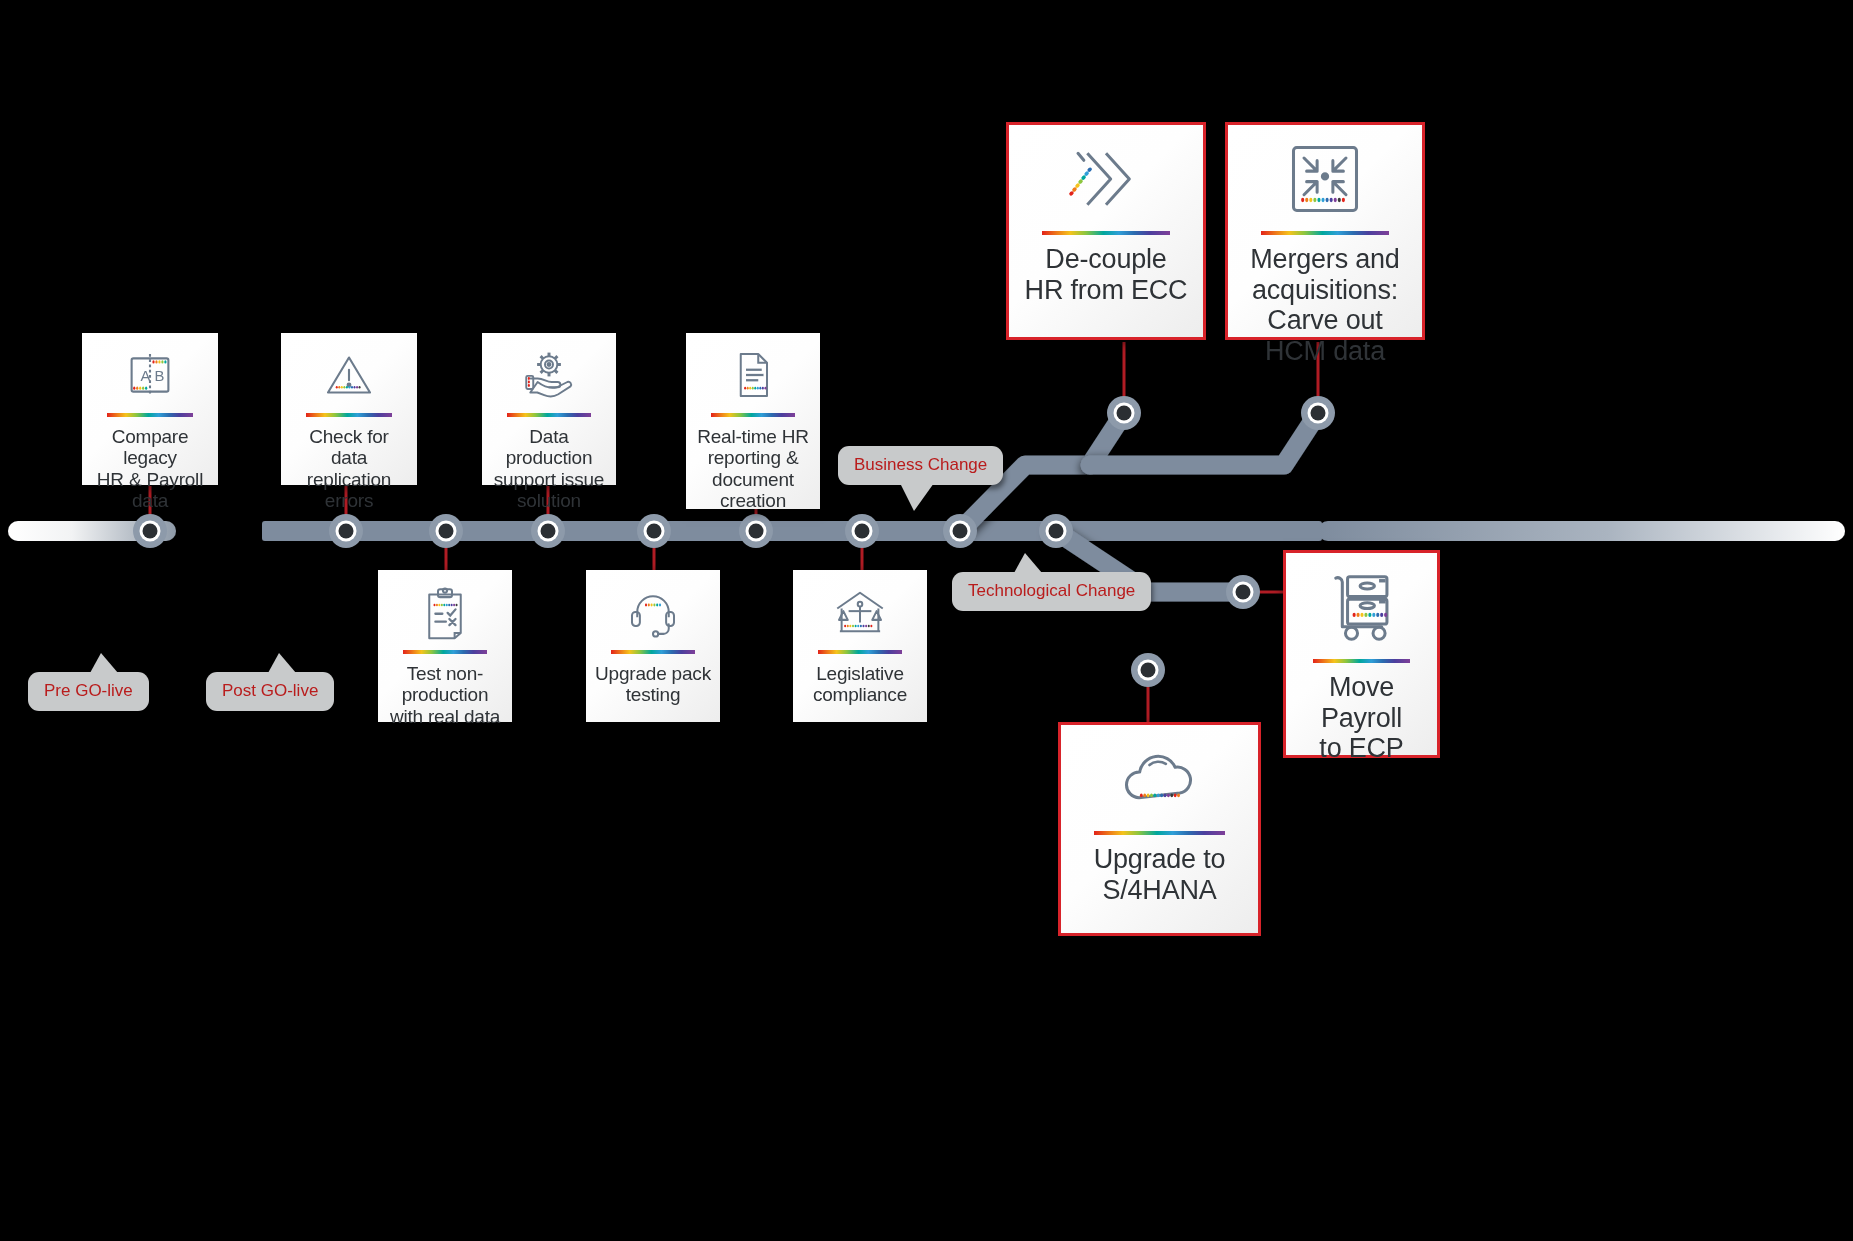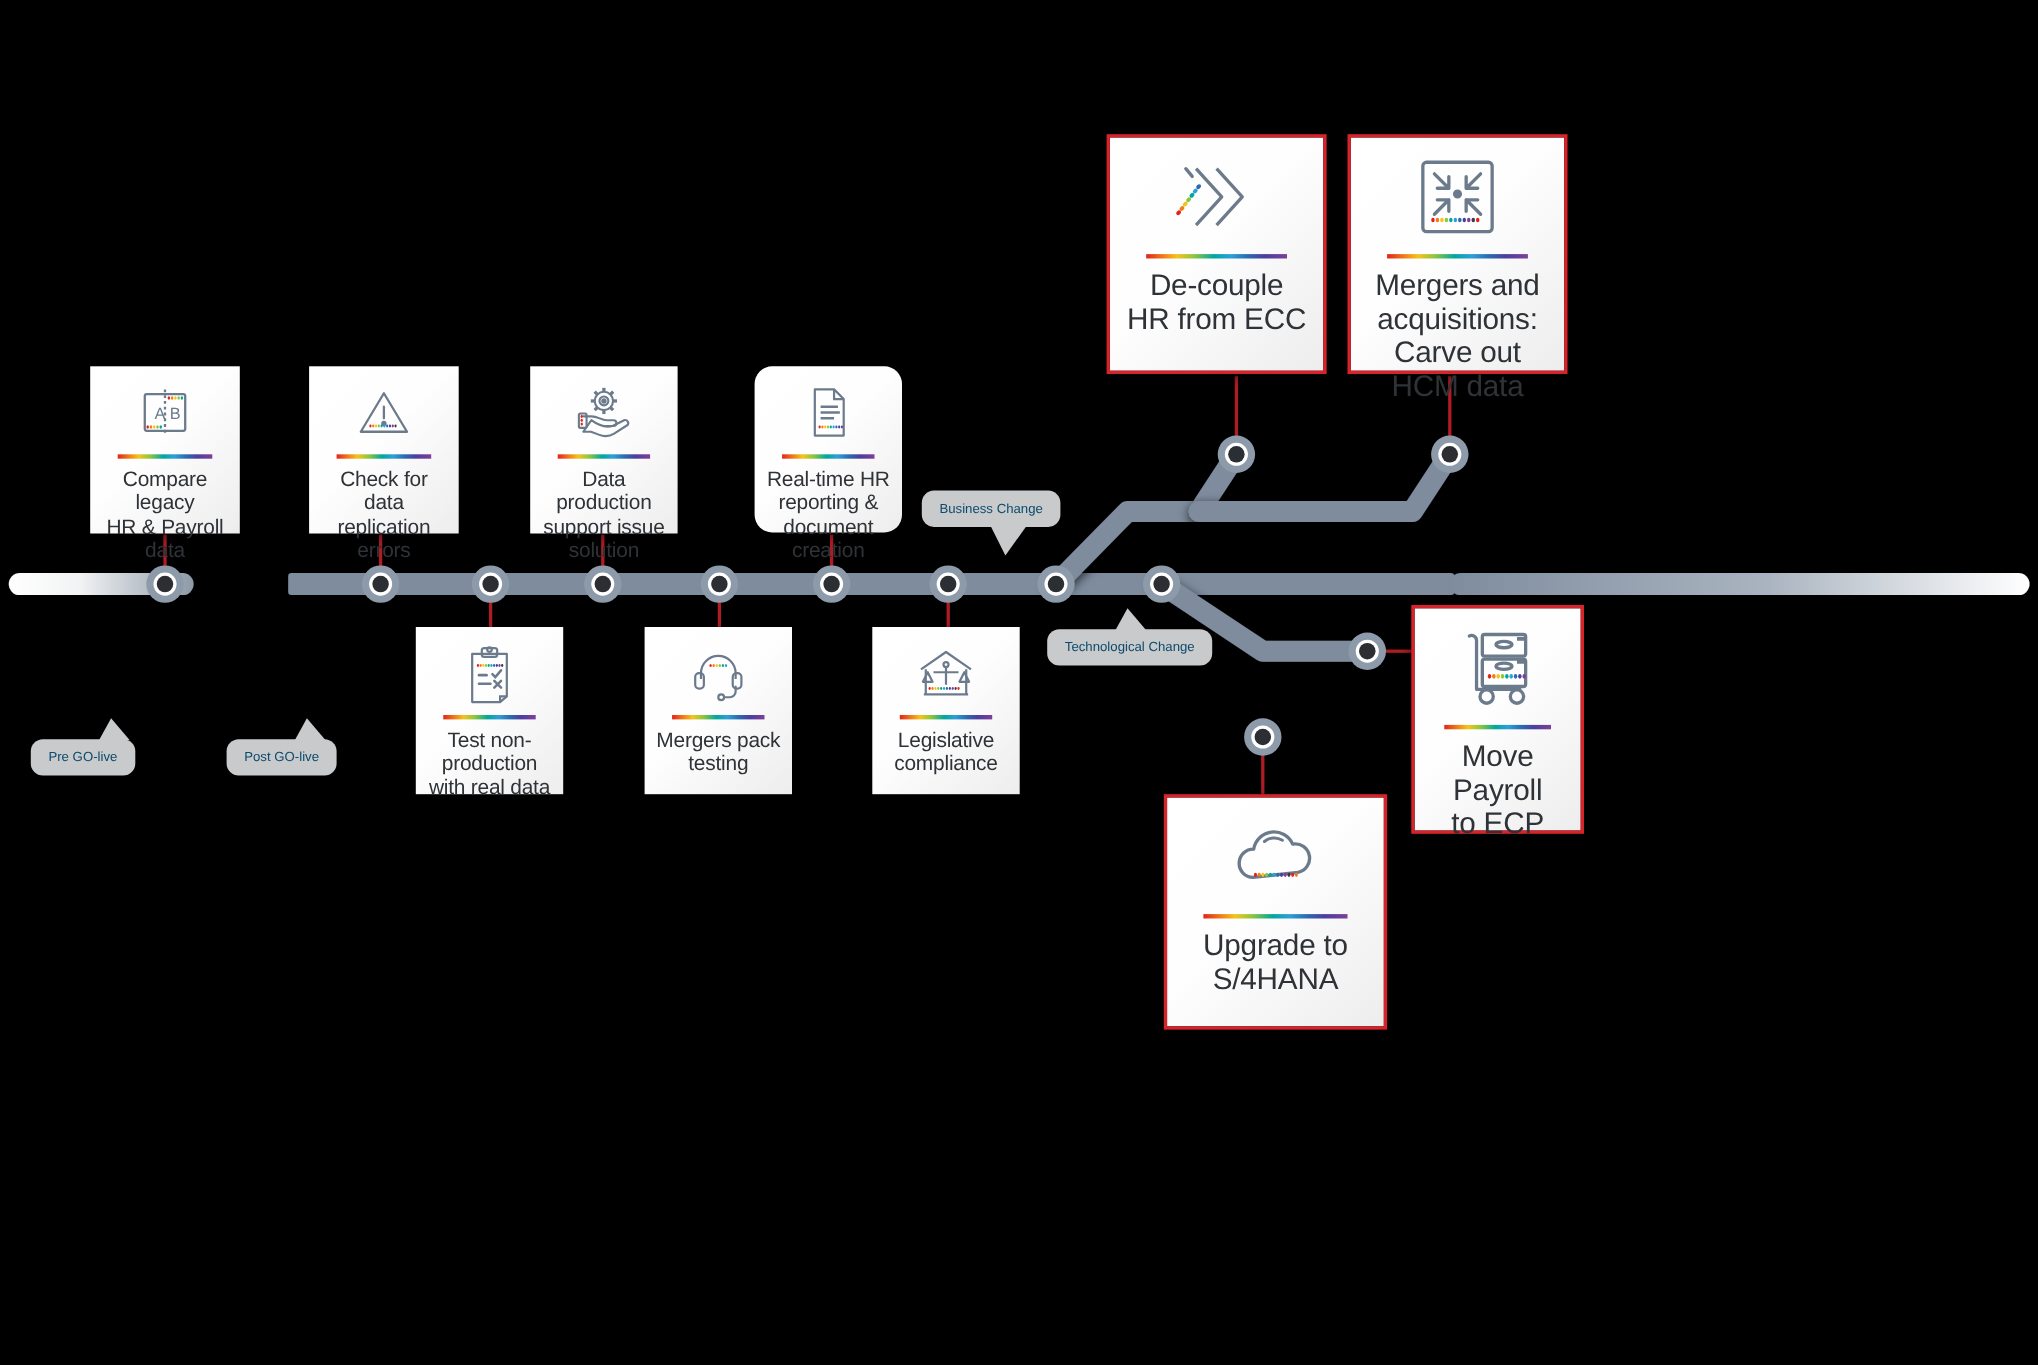--- a/index.html
+++ b/index.html
@@ -45,22 +45,22 @@
     flex: 0 0 auto;
   }
   .card.small  .card-label { font-size: 19px; }
   .card.accent .card-label { font-size: 27px; }
 
   
   .bubble {
     position: absolute;
     background: #c8cacb;
     border-radius: 11px;
-    color: #0c4a6e;
-    font-size: 12px;
+    color: #b91c1c;
+    font-size: 17px;
     padding: 9px 16px 10px 16px;
     white-space: nowrap;
     box-shadow: 2px 4px 5px rgba(0,0,0,0.45);
   }
   .bubble::after {
     content: ""; position: absolute; width: 0; height: 0;
   }
   
   .bubble.tail-up::after {
     top: -19px; left: 62px;
@@ -273,21 +273,21 @@
               <ellipse cx="9" cy="40" rx="1.2" ry="1.62" fill="#e2231a"></ellipse>
               <ellipse cx="9" cy="44" rx="1.2" ry="1.62" fill="#e2231a"></ellipse>
             </g>
     </svg>
         </div>
         <div class="rule"></div>
         <div class="card-label">Data production
 support issue
 solution</div>
       </div>
-      <div class="card small" style="left: 686px; top: 333px; width: 134px; height: 151px; border-radius: 16px;">
+      <div class="card small" style="left: 686px; top: 333px; width: 134px; height: 176px;">
         <div class="card-icon">
           <svg width="56" height="56" viewBox="0 0 64 64" fill="none" stroke="#6c7b8c" stroke-width="2.3">
       <path d="M18 8 h20 l10 10 v38 H18 Z" stroke-linejoin="round"></path>
       <path d="M38 8 v10 h10"></path>
       <line x1="24" y1="26" x2="42" y2="26" stroke-width="2.6"></line>
       <line x1="24" y1="32" x2="44" y2="32" stroke-width="2.6"></line>
       <line x1="24" y1="38" x2="38" y2="38" stroke-width="2.6"></line>
       <g stroke="none">
               <ellipse cx="23" cy="47" rx="1.15" ry="1.5525" fill="#e2231a"></ellipse>
               <ellipse cx="25.9" cy="47" rx="1.15" ry="1.5525" fill="#ef7d1a"></ellipse>
@@ -351,21 +351,21 @@
               <ellipse cx="24" cy="24" rx="1.2" ry="1.62" fill="#e2231a"></ellipse>
               <ellipse cx="27.2" cy="24" rx="1.2" ry="1.62" fill="#ef7d1a"></ellipse>
               <ellipse cx="30.4" cy="24" rx="1.2" ry="1.62" fill="#f5c31c"></ellipse>
               <ellipse cx="33.6" cy="24" rx="1.2" ry="1.62" fill="#8dc63f"></ellipse>
               <ellipse cx="36.8" cy="24" rx="1.2" ry="1.62" fill="#00a79d"></ellipse>
               <ellipse cx="40" cy="24" rx="1.2" ry="1.62" fill="#2f9fd8"></ellipse>
             </g>
     </svg>
         </div>
         <div class="rule"></div>
-        <div class="card-label">Mergers pack
+        <div class="card-label">Upgrade pack
 testing</div>
       </div>
       <div class="card small" style="left: 793px; top: 570px; width: 134px; height: 152px;">
         <div class="card-icon">
           <svg width="56" height="56" viewBox="0 0 64 64" fill="none" stroke="#6c7b8c" stroke-width="2.3">
       <path d="M6 28 L32 10 L58 28" stroke-linejoin="round"></path>
       <line x1="11" y1="28" x2="11" y2="54"></line>
             <line x1="53" y1="28" x2="53" y2="54"></line>
       <line x1="9" y1="54" x2="55" y2="54"></line>
       <circle cx="32" cy="23" r="2.6"></circle>

